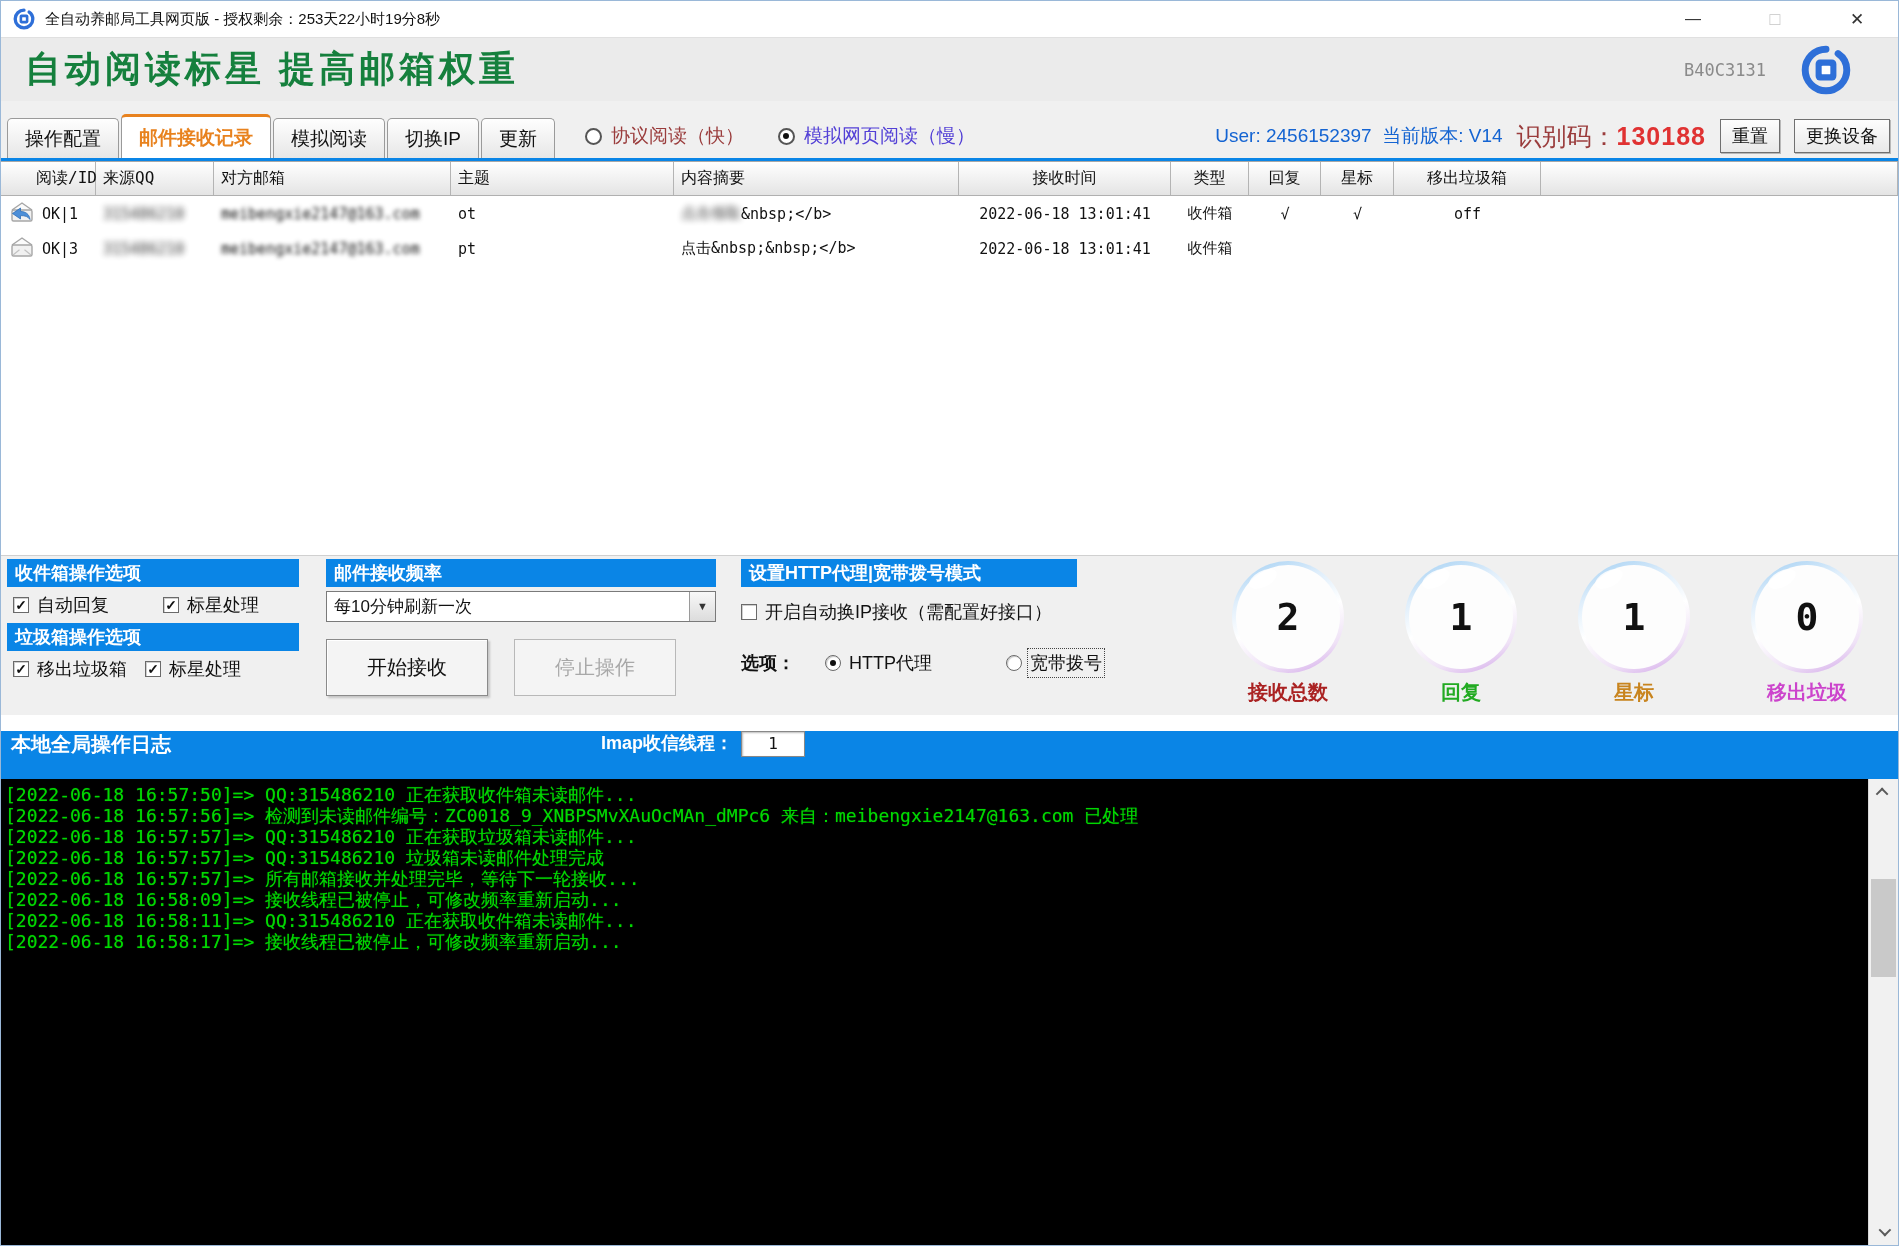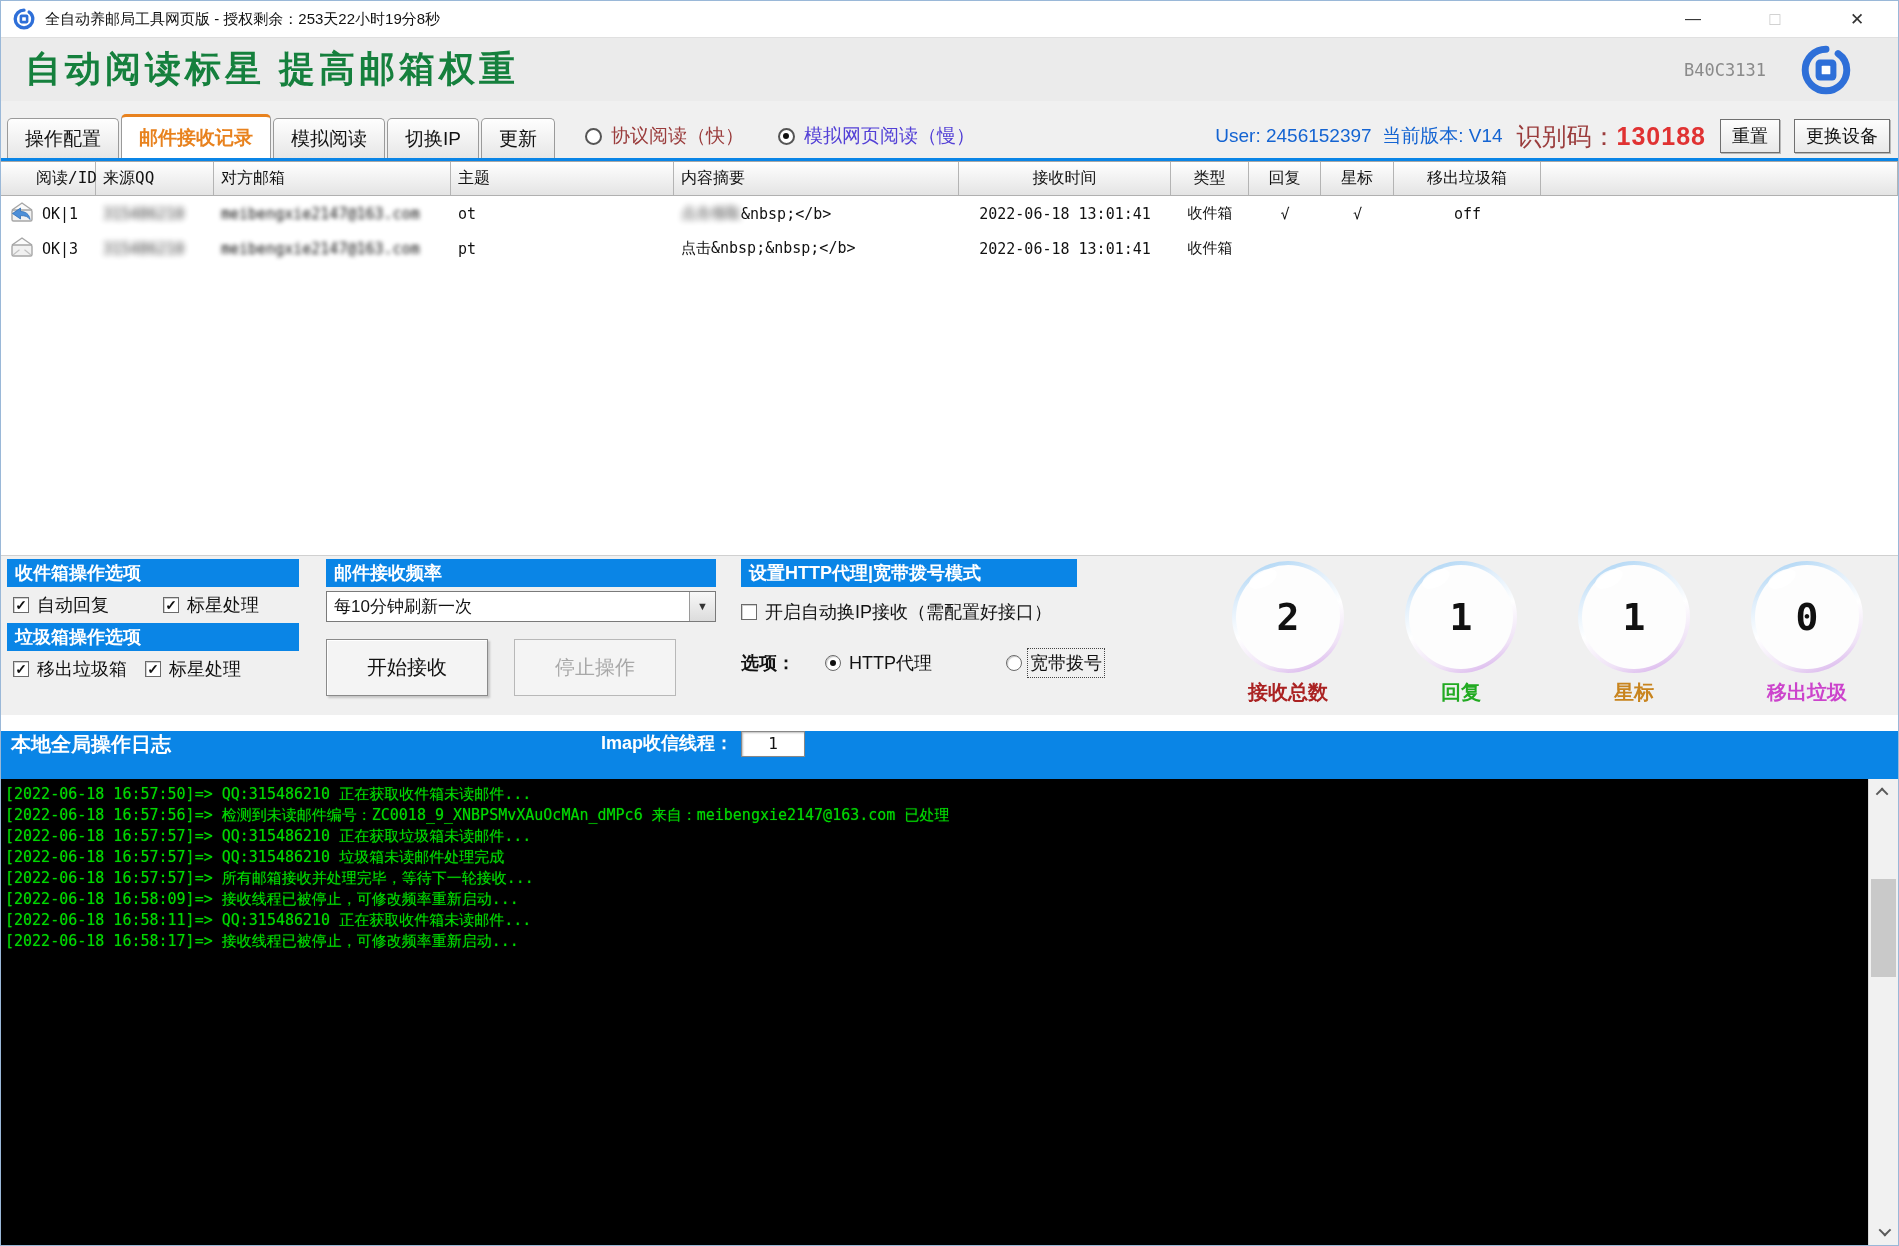--- a/index.html
+++ b/index.html
@@ -86,21 +86,21 @@
   .bubble .num { position:relative; z-index:1; font-family:"DejaVu Sans Mono",monospace; font-size:38px; font-weight:bold; color:#111; }
   .counter .clabel { margin-top:6px; font-size:20px; font-weight:bold; }
 
   
   .logbar { height:48px; background:var(--accent-blue); display:flex; align-items:flex-start; flex:0 0 auto;margin-top:16px; }
   .logbar .ltitle { color:#fff; font-weight:bold; font-size:20px; margin-left:10px; }
   .logbar .imap { color:#fff; font-size:18px; font-weight:bold; margin-left:430px; }
   .imap-input { width:64px; height:26px; background:#fff; border:1px solid #888; box-shadow:inset 1px 1px 2px #bbb; text-align:center; font-size:16px; font-family:"DejaVu Sans Mono",monospace; color:#111; margin-left:8px; }
   .logwrap { flex:1 1 auto; display:flex; background:#000; overflow:hidden; }
   .log { flex:1 1 auto; padding:5px 4px; }
-  .logline { color:var(--log-green); font-family:"DejaVu Sans Mono",monospace; font-size:15px; line-height:21px; white-space:nowrap; text-shadow:0 0 1px rgba(0,216,0,.6); }
+  .logline { color:var(--log-green); font-family:"DejaVu Sans Mono",monospace; font-size:18px; line-height:21px; white-space:nowrap; text-shadow:0 0 1px rgba(0,216,0,.6); }
   .scrollbar { width:30px; background:#f1f1f1; border-left:1px solid #d8d8d8; display:flex; flex-direction:column; flex:0 0 auto; }
   .sb-btn { height:28px; display:flex; align-items:center; justify-content:center; }
   .chev { width:9px; height:9px; border-left:2px solid #5a5a5a; border-top:2px solid #5a5a5a; }
   .chev.up { transform:rotate(45deg) translateY(2px); }
   .chev.down { transform:rotate(225deg) translateY(2px); }
   .sb-track { flex:1; position:relative; }
   .sb-thumb { position:absolute; left:2px; right:2px; top:72px; height:98px; background:#c9c9c9; }
 </style>
 </head>
 <body>

